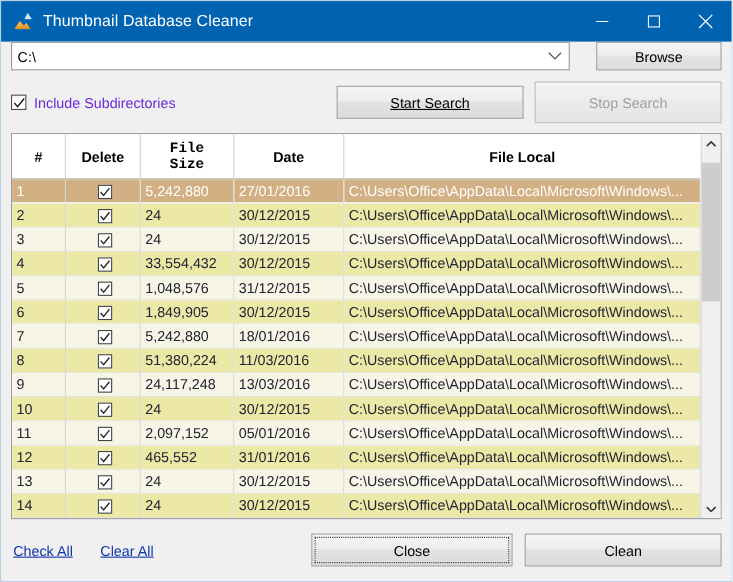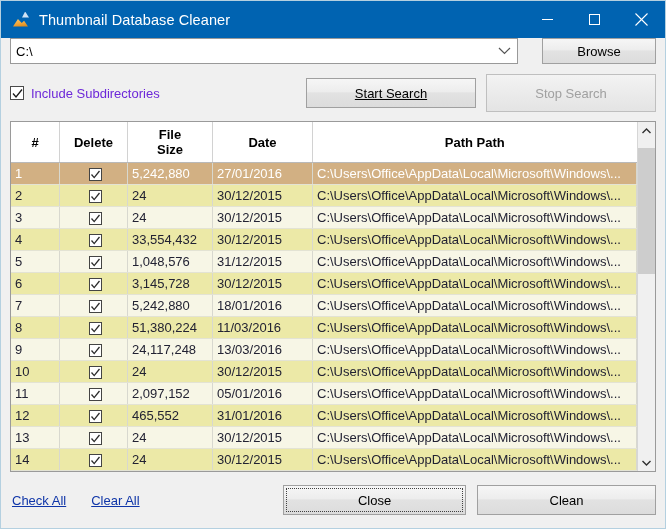--- a/index.html
+++ b/index.html
@@ -133,21 +133,21 @@
   table.grid th {
     background: #ffffff;
     border-right: 1px solid #d2d2d2;
     border-bottom: 1px solid #b9b9b9;
     font-size: 13px; font-weight: bold; color: #000;
     height: 40px; vertical-align: middle;
     padding: 0;
   }
   table.grid th.h-num { width: 48px; }
   table.grid th.h-del { width: 67px; text-align: center; }
-  table.grid th.h-size { width: 84px; }
+  table.grid th.h-size { width: 84px; font-family: Liberation Mono, monospace; }
   table.grid th.h-date { width: 99px; }
   table.grid th.h-path { border-right: none; }
   table.grid td {
     font-size: 13px; color: #223; height: 21px;
     padding: 0 0 0 4px;
     border-right: 1px solid #d8d8cf;
     border-bottom: 1px solid #e3e3d4;
     white-space: nowrap; overflow: hidden;
     vertical-align: middle;
   }
@@ -270,21 +270,21 @@
         <table class="grid">
           <thead>
             <tr>
               <th class="h-num">#</th>
               <th class="h-del">Delete</th>
               <th class="h-size">
                 <div>File</div>
                 <div>Size</div>
               </th>
               <th class="h-date">Date</th>
-              <th class="h-path">Path Path</th>
+              <th class="h-path">File Local</th>
             </tr>
           </thead>
           <tbody id="grid-body">
               <tr class="sel">
                 <td>1</td>
                 <td class="c-del"><span class="cellchk"><svg width="11" height="11" viewBox="0 0 11 11">
                       <path d="M1.5 5.5 L4.2 8.6 L9.5 2" fill="none" stroke="#2a2a2a" stroke-width="1.3"></path>
                     </svg></span></td>
                 <td>5,242,880</td>
                 <td>27/01/2016</td>
@@ -324,21 +324,21 @@
                     </svg></span></td>
                 <td>1,048,576</td>
                 <td>31/12/2015</td>
                 <td class="c-path">C:\Users\Office\AppData\Local\Microsoft\Windows\...</td>
               </tr>
               <tr class="odd">
                 <td>6</td>
                 <td class="c-del"><span class="cellchk"><svg width="11" height="11" viewBox="0 0 11 11">
                       <path d="M1.5 5.5 L4.2 8.6 L9.5 2" fill="none" stroke="#2a2a2a" stroke-width="1.3"></path>
                     </svg></span></td>
-                <td>3,145,728</td>
+                <td>1,849,905</td>
                 <td>30/12/2015</td>
                 <td class="c-path">C:\Users\Office\AppData\Local\Microsoft\Windows\...</td>
               </tr>
               <tr class="even">
                 <td>7</td>
                 <td class="c-del"><span class="cellchk"><svg width="11" height="11" viewBox="0 0 11 11">
                       <path d="M1.5 5.5 L4.2 8.6 L9.5 2" fill="none" stroke="#2a2a2a" stroke-width="1.3"></path>
                     </svg></span></td>
                 <td>5,242,880</td>
                 <td>18/01/2016</td>

